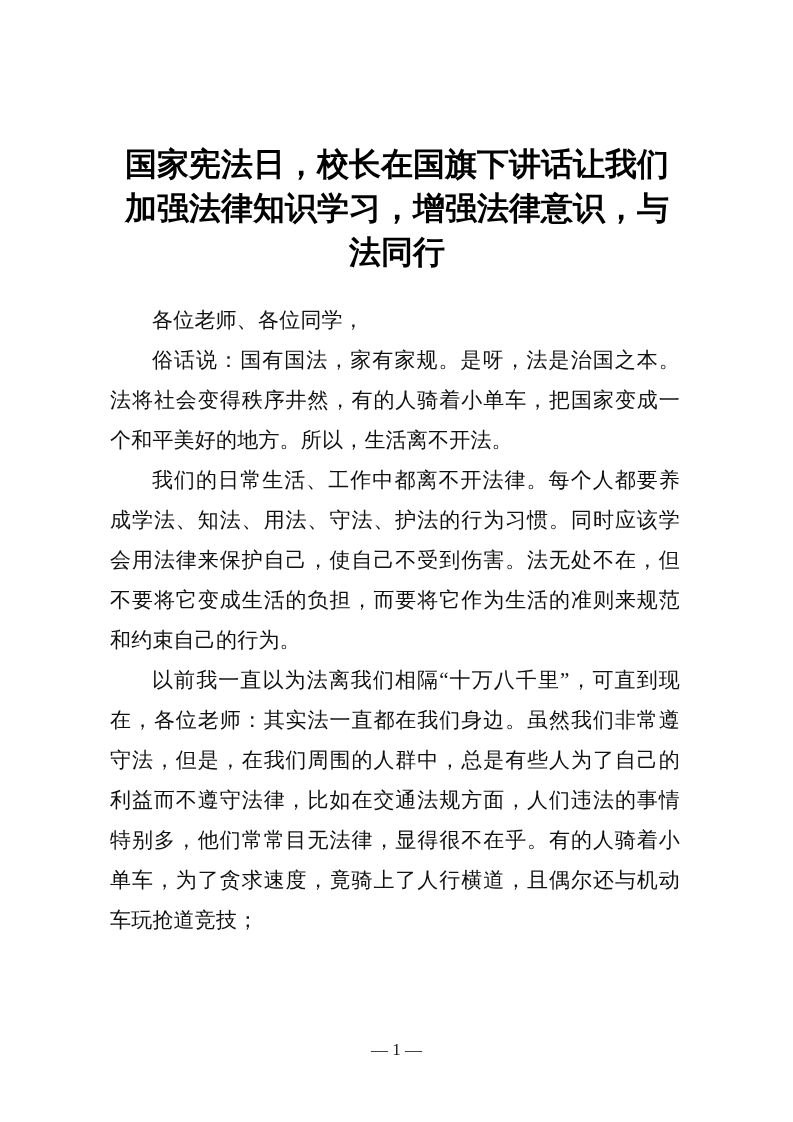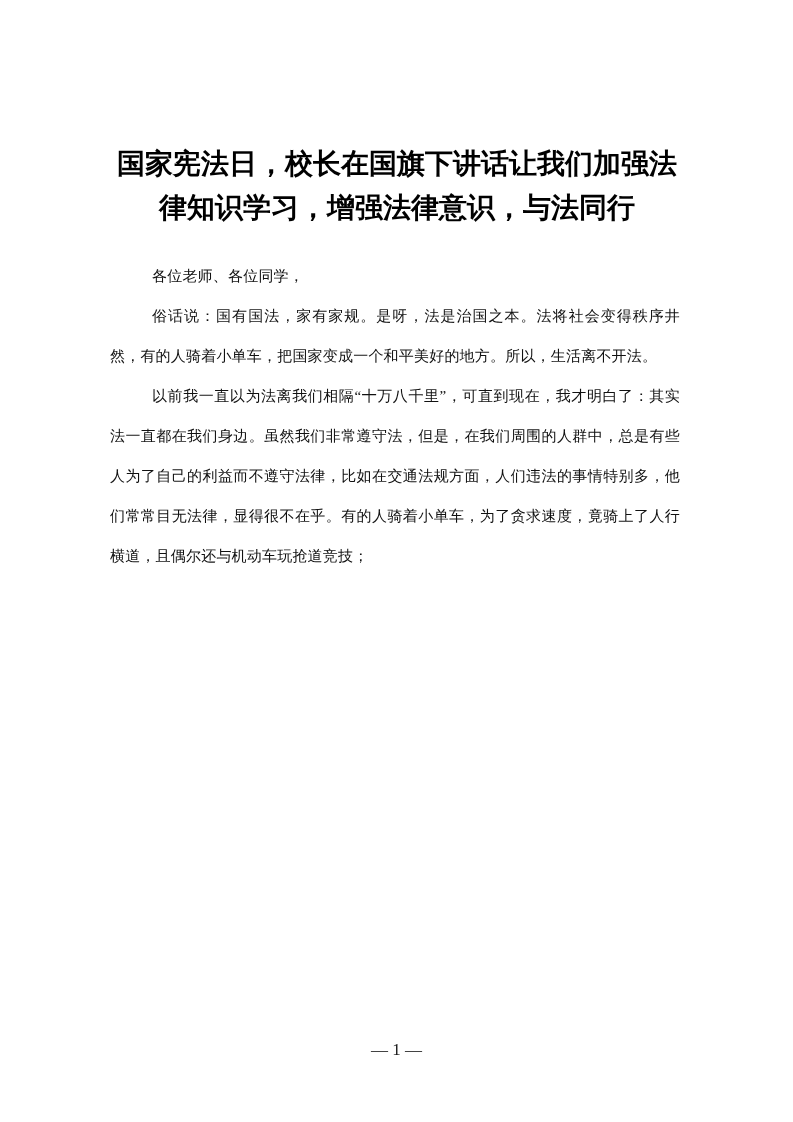--- a/index.html
+++ b/index.html
@@ -27,37 +27,37 @@
     left: 110px;
     top: 0;
     width: 574px;
   }
   
   .doc-title {
     margin: 0;
     padding: 0;
     font-family: "Liberation Serif", "DejaVu Serif", serif;
     font-weight: bold;
-    font-size: 28px;
+    font-size: 32px;
     line-height: 44px;
     text-align: center;
     letter-spacing: 0px;
     color: #000000;
     padding-top: 142px;
     word-break: break-all;
   }
   
   .body-block {
     margin-top: 26px;
   }
   .para {
     margin: 0 4px 0 0;
     padding: 0;
     font-family: "Liberation Serif", "DejaVu Serif", serif;
-    font-size: 15px;
+    font-size: 21px;
     line-height: 40px;
     text-align: justify;
     text-justify: inter-ideograph;
     text-indent: 42px;
     color: #111111;
     word-break: break-all;
     letter-spacing: 0.2px;
   }
   .para.last-partial {
     text-align: justify;
@@ -80,20 +80,21 @@
 
 <div class="page">
 
   <div class="content">
 
     <h1 class="doc-title">国家宪法日，校长在国旗下讲话让我们加强法律知识学习，增强法律意识，与法同行</h1>
 
     <div class="body-block">
       <p class="para">各位老师、各位同学，</p>
       <p class="para">俗话说：国有国法，家有家规。是呀，法是治国之本。法将社会变得秩序井然，有的人骑着小单车，把国家变成一个和平美好的地方。所以，生活离不开法。</p>
-      <p class="para last-partial">以前我一直以为法离我们相隔“十万八千里”，可直到现在，我才明白了：其实法一直都在我们身边。虽然我们非常遵守法，但是，在我们周围的人群中，总是有些人为了自己的利益而不遵守法律，比如在交通法规方面，人们违法的事情特别多，他们常常目无法律，显得很不在乎。有的人骑着小单车，为了贪求速度，竟骑上了人行横道，且偶尔还与机动车玩抢道竞技；</p>
+      <p class="para">我们的日常生活、工作中都离不开法律。每个人都要养成学法、知法、用法、守法、护法的行为习惯。同时应该学会用法律来保护自己，使自己不受到伤害。法无处不在，但不要将它变成生活的负担，而要将它作为生活的准则来规范和约束自己的行为。</p>
+      <p class="para last-partial">以前我一直以为法离我们相隔“十万八千里”，可直到现在，各位老师：其实法一直都在我们身边。虽然我们非常遵守法，但是，在我们周围的人群中，总是有些人为了自己的利益而不遵守法律，比如在交通法规方面，人们违法的事情特别多，他们常常目无法律，显得很不在乎。有的人骑着小单车，为了贪求速度，竟骑上了人行横道，且偶尔还与机动车玩抢道竞技；</p>
     </div>
 
   </div>
 
   <div class="page-footer">— 1 —</div>
 
 </div>
 
 </body></html>

